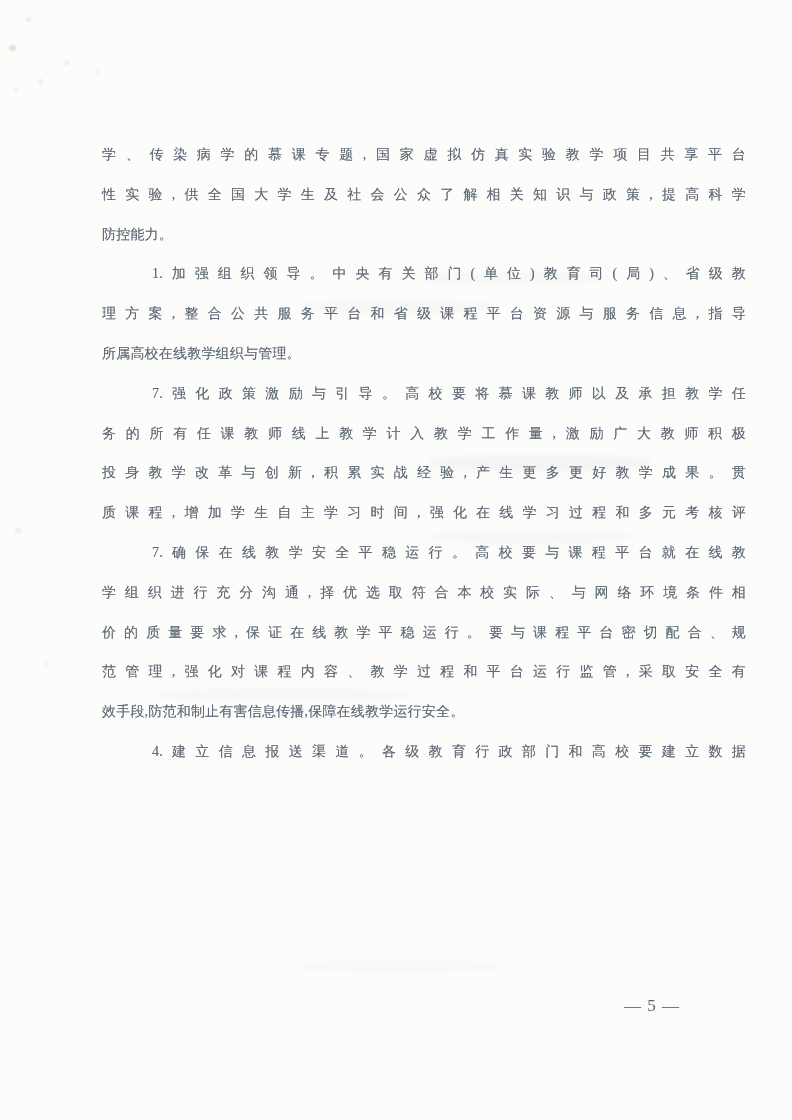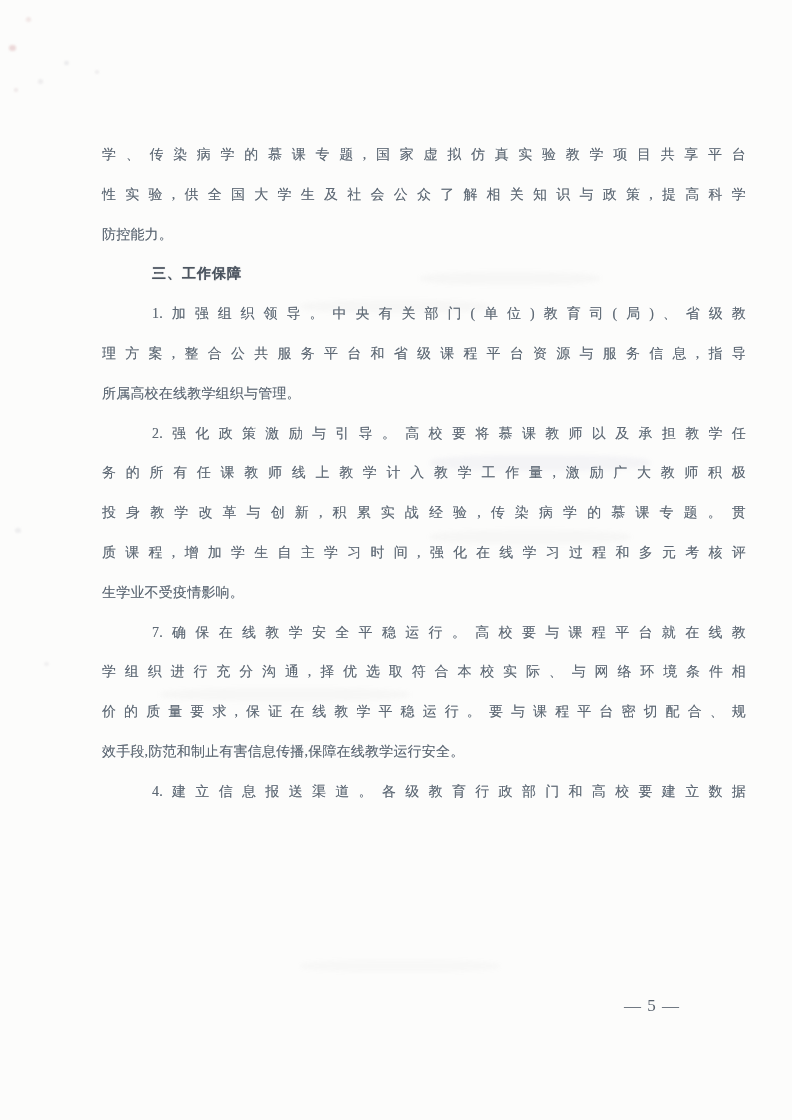--- a/index.html
+++ b/index.html
@@ -96,35 +96,34 @@
       <div class="smudge m5"></div>
       <div class="smudge m6"></div>
   </div>
 
   <div class="content">
 
     <div class="tl jf">学、传染病学的慕课专题,国家虚拟仿真实验教学项目共享平台</div>
     <div class="tl jf">性实验,供全国大学生及社会公众了解相关知识与政策,提高科学</div>
     <div class="tl">防控能力。</div>
 
-    <div class="tl hd ind">三、工作保障</div>
 
     <div class="tl jf ind">1.加强组织领导。中央有关部门(单位)教育司(局)、省级教</div>
     <div class="tl jf">理方案,整合公共服务平台和省级课程平台资源与服务信息,指导</div>
     <div class="tl">所属高校在线教学组织与管理。</div>
 
-    <div class="tl jf ind">2.强化政策激励与引导。高校要将慕课教师以及承担教学任</div>
+    <div class="tl jf ind">7.强化政策激励与引导。高校要将慕课教师以及承担教学任</div>
     <div class="tl jf">务的所有任课教师线上教学计入教学工作量,激励广大教师积极</div>
-    <div class="tl jf">投身教学改革与创新,积累实战经验,传染病学的慕课专题。贯</div>
+    <div class="tl jf">投身教学改革与创新,积累实战经验,产生更多更好教学成果。贯</div>
     <div class="tl jf">质课程,增加学生自主学习时间,强化在线学习过程和多元考核评</div>
-    <div class="tl">生学业不受疫情影响。</div>
 
     <div class="tl jf ind">7.确保在线教学安全平稳运行。高校要与课程平台就在线教</div>
     <div class="tl jf">学组织进行充分沟通,择优选取符合本校实际、与网络环境条件相</div>
     <div class="tl jf">价的质量要求,保证在线教学平稳运行。要与课程平台密切配合、规</div>
+    <div class="tl jf">范管理,强化对课程内容、教学过程和平台运行监管,采取安全有</div>
     <div class="tl">效手段,防范和制止有害信息传播,保障在线教学运行安全。</div>
 
     <div class="tl jf ind">4.建立信息报送渠道。各级教育行政部门和高校要建立数据</div>
   </div>
 
   <div class="pagenum">— 5 —</div>
 
 </div>
 
 </body></html>

